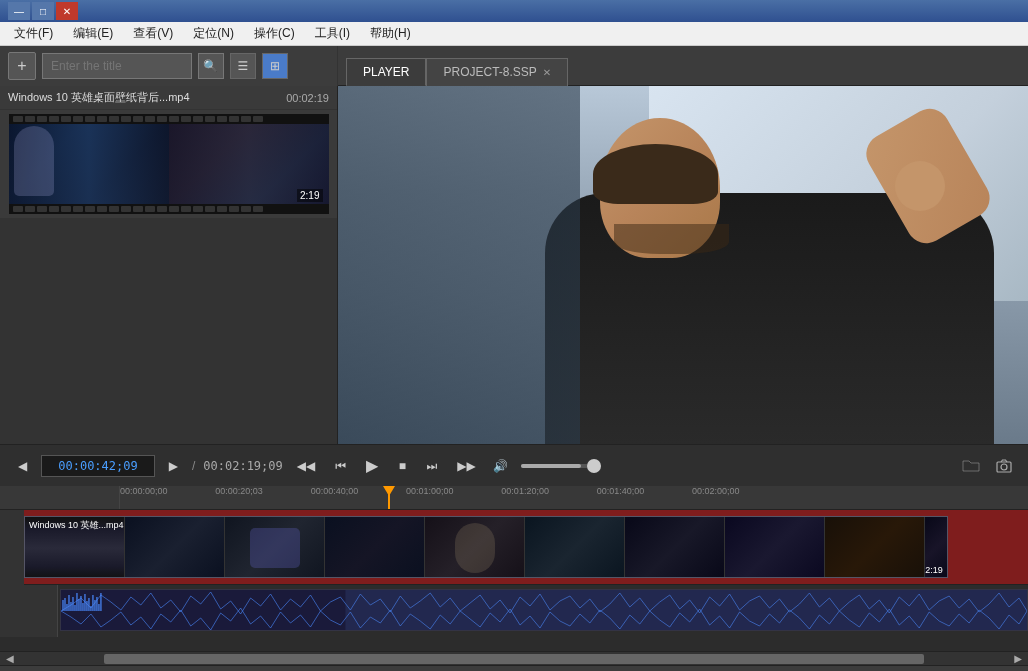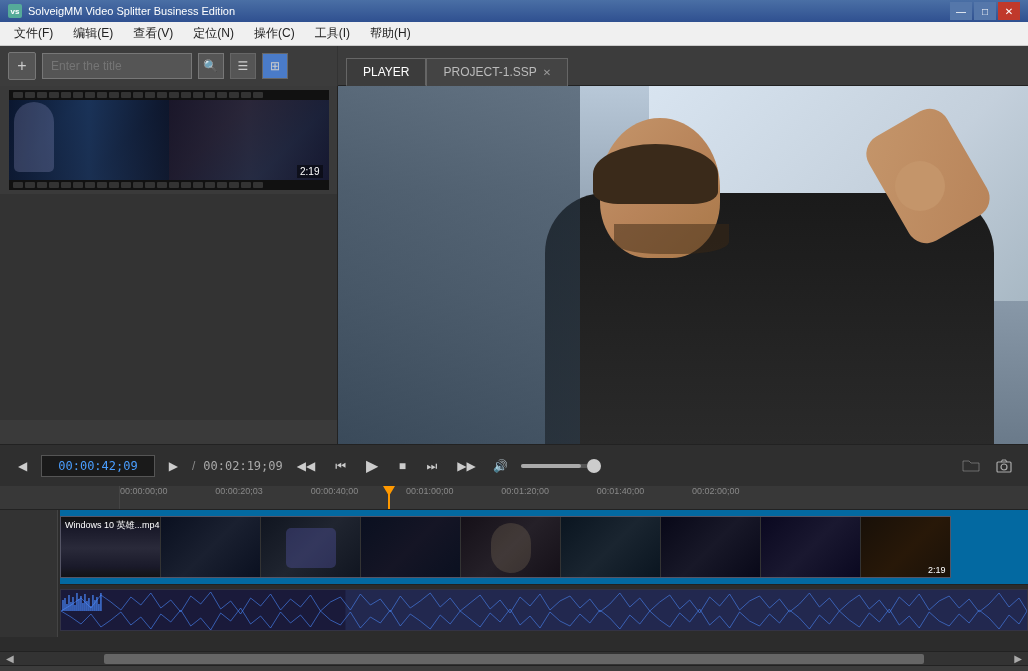--- a/index.html
+++ b/index.html
@@ -338,26 +338,20 @@
       color: #aaa;
       padding: 2px 4px;
       background: #333;
       border-right: 1px solid #444;
     }
   </style>
 </head>
 <body>
 
 <div class="title-bar">
-  <div class="title-bar-left">
-    <div class="title-bar-icon">
-      <span>vs</span>
-    </div>
-    <span>SolveigMM Video Splitter Business Edition</span>
-  </div>
   <div class="title-bar-controls">
     <button class="title-btn">—</button>
     <button class="title-btn">□</button>
     <button class="title-btn close">✕</button>
   </div>
 </div>
 
 <div class="menu-bar">
   <div class="menu-item">文件(F)</div>
   <div class="menu-item">编辑(E)</div>
@@ -382,30 +376,34 @@
     <div class="view-btn active">
       <span>⊞</span>
     </div>
   </div>
 
   <div class="tab-bar">
     <div class="tab active">
       <span>PLAYER</span>
     </div>
     <div class="tab">
-      <span>PROJECT-1.SSP</span>
+      <span>PROJECT-8.SSP</span>
       <span class="tab-close">✕</span>
     </div>
   </div>
 </div>
 
 <div class="main-layout">
 
   <div class="left-panel">
 
+    <div class="file-item">
+      <span class="file-item-name">Windows 10 英雄桌面壁纸背后...mp4</span>
+      <span class="file-item-duration">00:02:19</span>
+    </div>
 
     <div class="thumbnail-area">
       <div class="film-strip-top">
         <div class="film-hole"></div>
         <div class="film-hole"></div>
         <div class="film-hole"></div>
         <div class="film-hole"></div>
         <div class="film-hole"></div>
         <div class="film-hole"></div>
         <div class="film-hole"></div>
@@ -538,21 +536,21 @@
       <span class="ruler-mark" style="left:63%">00:02:00;00</span>
 
       <div class="timeline-playhead" style="left:29.5%; height:141px;">
         <div class="playhead-triangle"></div>
       </div>
     </div>
   </div>
 
   <div style="position:relative; height:75px; display:flex;">
     <div class="track-label" style="top:0; height:75px; display:flex; align-items:center;"></div>
-    <div style="flex:1; position:relative; margin-left:60px; background:#0369a1; border-bottom:1px solid #222;">
+    <div style="flex:1; position:relative; margin-left:24px; background:#7f1d1d; border-bottom:1px solid #222;">
 
       <div style="position:absolute; left:0; top:6px; width:92%; height:62px; border:1px solid #556; overflow:hidden; display:flex; flex-direction:column;">
         <div style="font-size:9px; color:white; position:absolute; top:2px; left:4px; z-index:2;">Windows 10 英雄...mp4</div>
 
         <div style="display:flex; height:62px; overflow:hidden;">
           <div style="width:100px;height:62px;background:linear-gradient(180deg,#111 0%,#1a1a2a 20%,#2a2a3a 50%,#1a1a2a 80%,#111 100%);border-right:1px solid #333;flex-shrink:0;"></div>
           <div style="width:100px;height:62px;background:linear-gradient(135deg,#0a1020 0%,#1a2030 50%,#0a1020 100%);border-right:1px solid #333;flex-shrink:0;"></div>
           <div style="width:100px;height:62px;background:linear-gradient(135deg,#101520 0%,#202530 50%,#101520 100%);border-right:1px solid #333;flex-shrink:0;display:flex;align-items:center;justify-content:center;">
               <div style="width:50px;height:40px;background:rgba(100,100,200,0.3);border-radius:5px;"></div>
             </div>

